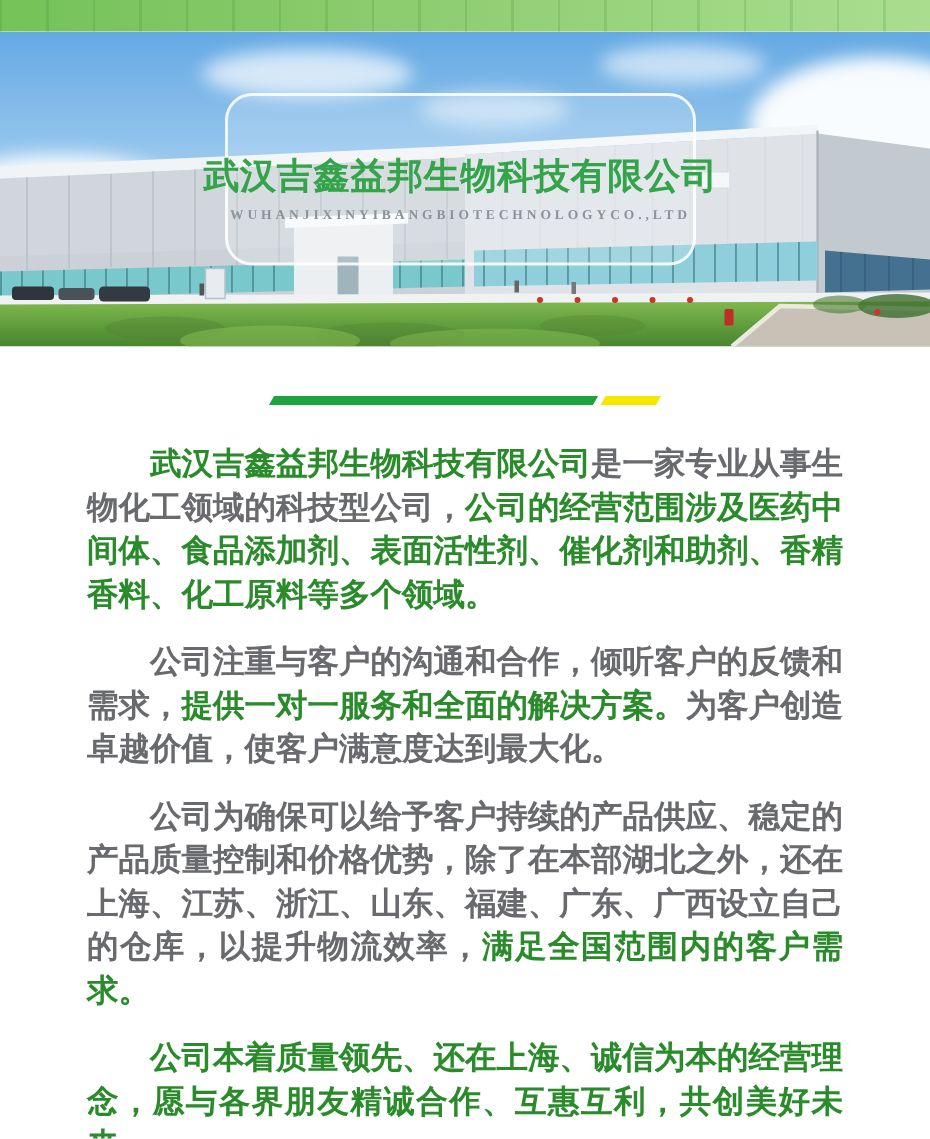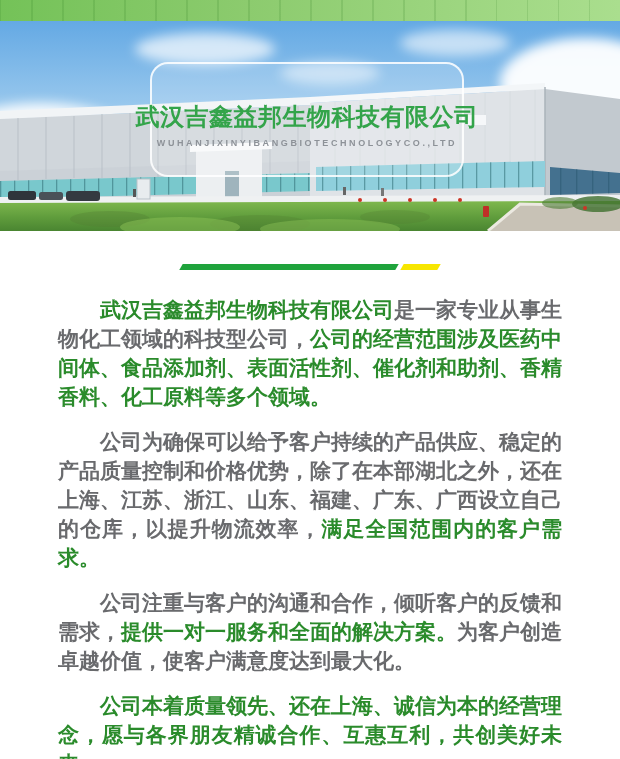--- a/index.html
+++ b/index.html
@@ -22,21 +22,21 @@
     border:2px solid rgba(255,255,255,.85);border-radius:18px;
     background:rgba(255,255,255,.16);
     display:flex;flex-direction:column;align-items:center;justify-content:center;
     box-sizing:border-box;padding-top:10px;
   }
   .name-cn{
     font-size:24px;font-weight:bold;color:#33a44a;letter-spacing:.5px;white-space:nowrap;
   }
   .name-en{
     margin-top:5px;font-size:9px;font-weight:bold;color:#8d9298;
-    letter-spacing:2.6px;white-space:nowrap;
+    letter-spacing:2.6px;white-space:nowrap;font-family:Liberation Serif, serif;
   }
   
   .section-title-wrap{margin-top:33px;text-align:center;}
   .section-title{
     margin:0;font-size:47px;line-height:52px;font-weight:800;
     color:#2b9a3e;letter-spacing:5px;
   }
   .underline{width:258px;margin:9px auto 0;display:flex;gap:5px;height:6px;}
   .u-green{width:216px;height:6px;background:#1fa33c;transform:skewX(-30deg);}
   .u-yellow{width:37px;height:6px;background:#f7e600;transform:skewX(-30deg);}
@@ -155,16 +155,16 @@
 
 <div class="section-title-wrap">
   <div class="underline">
     <span class="u-green"></span>
     <span class="u-yellow"></span>
   </div>
 </div>
 
 <div class="content">
   <p><span class="seg-green">武汉吉鑫益邦生物科技有限公司</span><span class="seg-gray">是一家专业从事生物化工领域的科技型公司，</span><span class="seg-green">公司的经营范围涉及医药中间体、食品添加剂、表面活性剂、催化剂和助剂、香精香料、化工原料等多个领域。</span></p>
+  <p><span class="seg-gray">公司注重与客户的沟通和合作，倾听客户的反馈和需求，</span><span class="seg-green">提供一对一服务和全面的解决方案。</span><span class="seg-gray">为客户创造卓越价值，使客户满意度达到最大化。</span></p>
   <p><span class="seg-gray">公司为确保可以给予客户持续的产品供应、稳定的产品质量控制和价格优势，除了在本部湖北之外，还在上海、江苏、浙江、山东、福建、广东、广西设立自己的仓库，以提升物流效率，</span><span class="seg-green">满足全国范围内的客户需求。</span></p>
-  <p><span class="seg-gray">公司注重与客户的沟通和合作，倾听客户的反馈和需求，</span><span class="seg-green">提供一对一服务和全面的解决方案。</span><span class="seg-gray">为客户创造卓越价值，使客户满意度达到最大化。</span></p>
   <p><span class="seg-green">公司本着质量领先、还在上海、诚信为本的经营理念，愿与各界朋友精诚合作、互惠互利，共创美好未来。</span></p>
 </div>
 
 </body></html>

